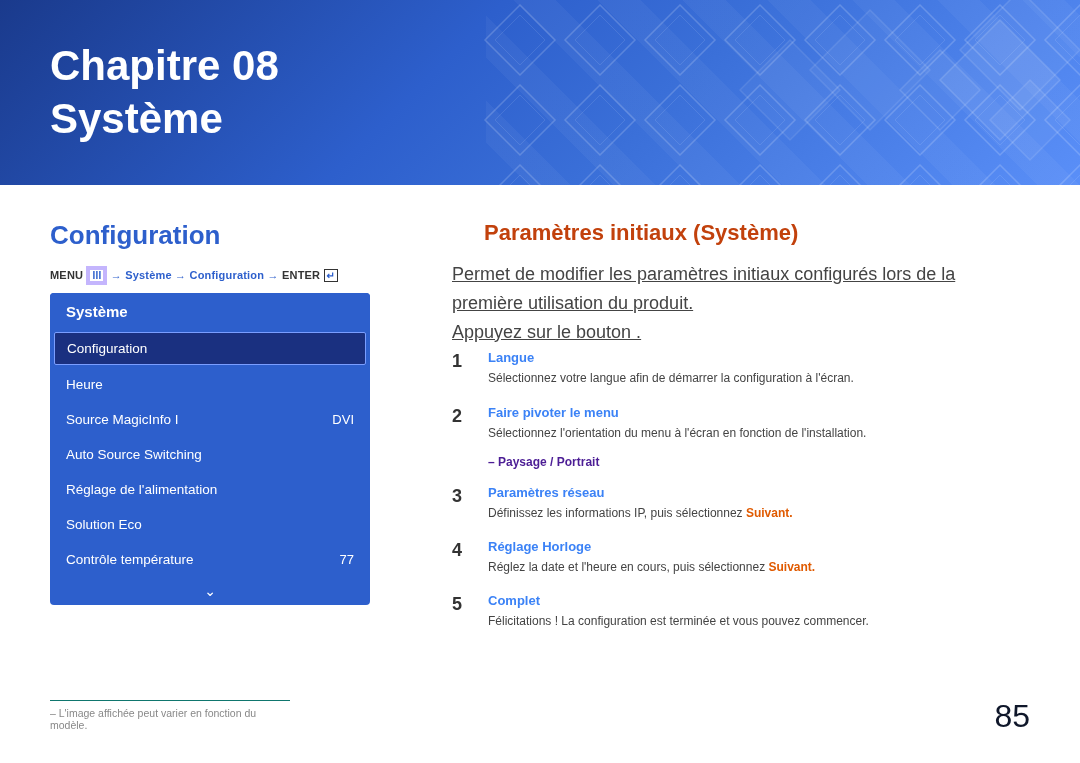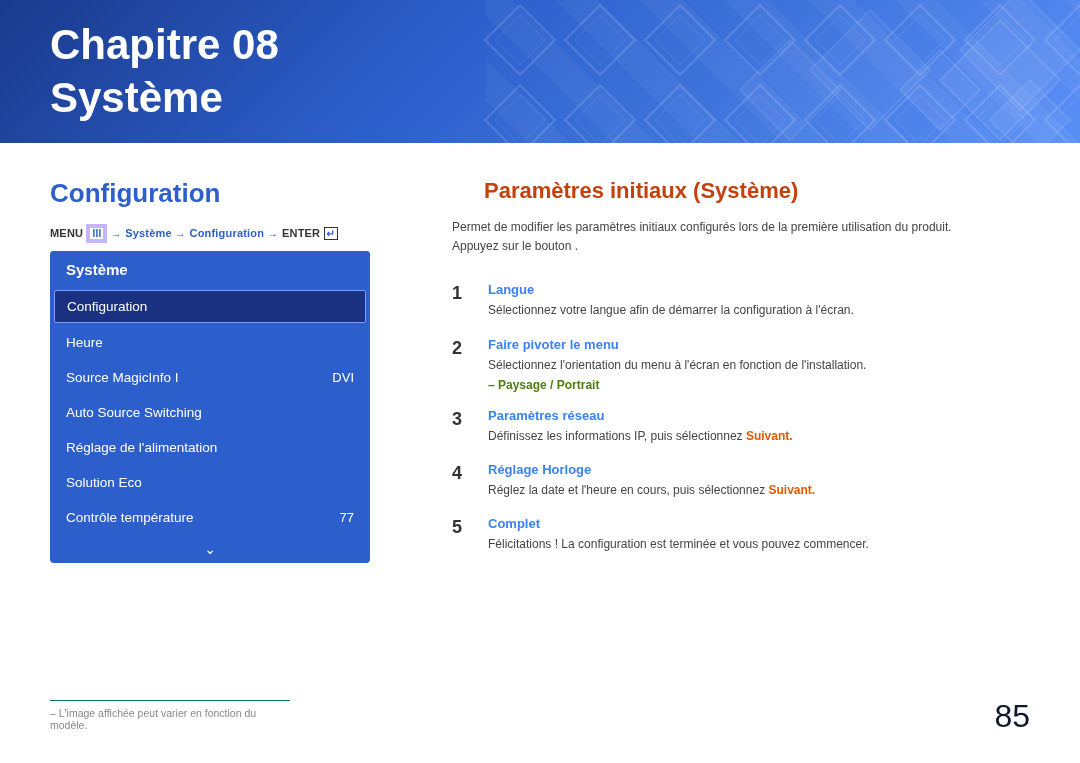--- a/index.html
+++ b/index.html
@@ -8,21 +8,21 @@
       height: 763px;
       font-family: 'Arial', sans-serif;
       background: #ffffff;
       overflow: hidden;
       position: relative;
     }
 
     
     .header-banner {
       width: 100%;
-      height: 143px;
+      height: 185px;
       background: linear-gradient(135deg, #1a3a8c 0%, #2d5fcc 40%, #3a6fd8 60%, #4a7fe8 80%, #5a8ff8 100%);
       position: relative;
       overflow: hidden;
       display: flex;
       align-items: center;
       padding-left: 50px;
     }
 
     .header-banner::before {
       content: '';
@@ -133,24 +133,25 @@
 
     .page-heading {
       font-size: 22px;
       font-weight: 700;
       color: #c2410c;
       margin-bottom: 14px;
       margin-left: 32px;
     }
 
     .intro-text {
-      font-size: 12px;
+      font-size: 18px;
       color: #444;
       line-height: 1.6;
-      margin-bottom: 26px;
+      margin-bottom: 4px;
+      text-decoration: underline;
     }
 
     
     .steps-list {
       list-style: none;
     }
 
     .step-item {
       display: flex;
       gap: 16px;
@@ -179,23 +180,23 @@
     }
 
     .step-desc {
       font-size: 12px;
       color: #444;
       line-height: 1.6;
     }
 
     .step-bullet {
       font-size: 12px;
-      color: #4d7c0f;
-      font-weight: 700;
-      margin-top: 3px;
+      color: #4c1d95;
+      font-weight: 700;
+      margin-top: 12px;
     }
 
     
     .footer-note {
       position: absolute;
       bottom: 32px;
       left: 50px;
       font-size: 10.5px;
       color: #888;
       border-top: 1px solid #0f766e;

